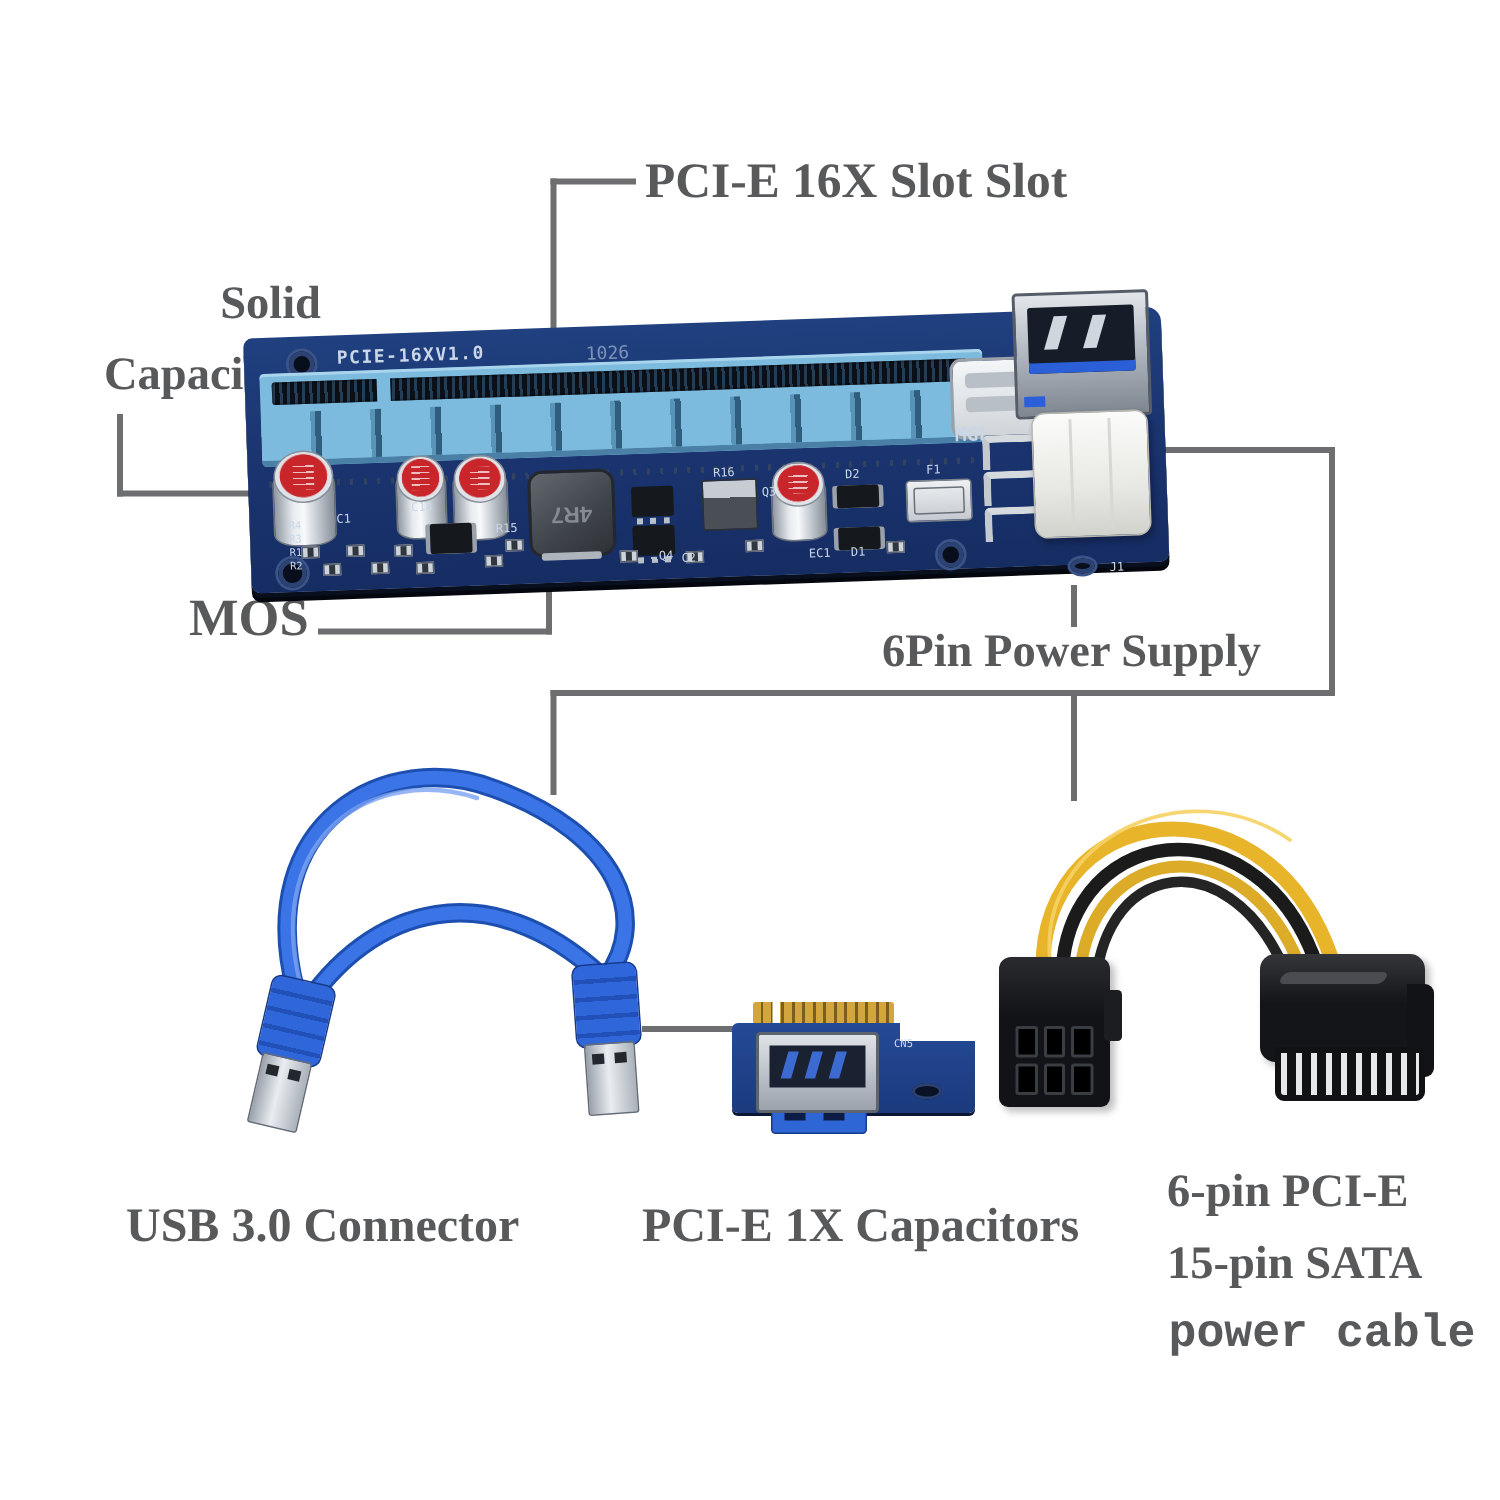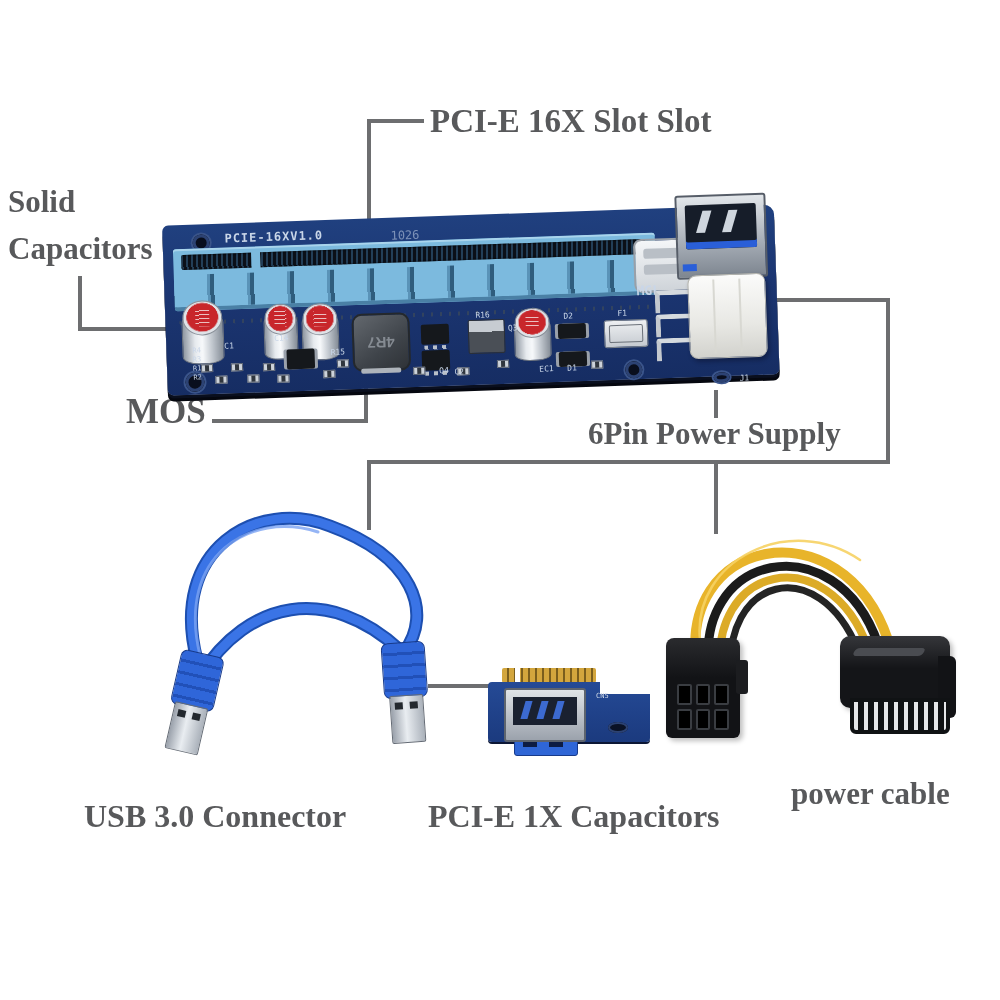--- a/index.html
+++ b/index.html
@@ -109,35 +109,37 @@
   .sata .key{position:absolute;right:0px;top:24px;width:18px;height:62px;background:#121316;border-radius:0 6px 6px 0;}
   .sata .teeth{position:absolute;left:10px;top:66px;width:92px;height:28px;background:
       repeating-linear-gradient(90deg,#e6e8ea 0 4px,#101214 4px 10px);border:4px solid #101214;border-radius:0 0 6px 6px;}
   svg.cables{position:absolute;left:0;top:0;pointer-events:none;}
 </style>
 </head>
 <body>
 
 <div class="lbl" style="left:430px;top:103px;font-size:33px;">PCI-E 16X Slot Slot</div>
 
-<div class="lbl" style="left:8px;top:178px;width:206px;text-align:left;font-size:31px;line-height:47px;">
+<div class="lbl" style="left:8px;top:178px;width:206px;text-align:right;font-size:31px;line-height:47px;">
   <div>Solid</div>
   <div>Capacitors</div>
 </div>
 
 <div class="lbl" style="left:126px;top:393px;font-size:35px;">MOS</div>
 
 <div class="lbl" style="left:588px;top:417px;font-size:31px;">6Pin Power Supply</div>
 
 <div class="lbl" style="left:84px;top:799px;font-size:32px;">USB 3.0 Connector</div>
 
 <div class="lbl" style="left:428px;top:799px;font-size:32px;">PCI-E 1X Capacitors</div>
 
 <div class="lbl" style="left:778px;top:770px;font-size:31px;line-height:48px;">
-  <div style="margin-left:13px;">power cable</div>
+  <div>6-pin PCI-E</div>
+  <div>15-pin SATA</div>
+  <div style="margin-left:1px;font-family:Liberation Mono, monospace;">power cable</div>
 </div>
 
 <div class="ln" style="left:367px;top:119px;width:57px;height:4px;"></div>
 <div class="ln" style="left:367px;top:119px;width:4px;height:126px;"></div>
 
 <div class="ln" style="left:78px;top:276px;width:4px;height:55px;"></div>
 <div class="ln" style="left:78px;top:327px;width:110px;height:4px;"></div>
 
 <div class="ln" style="left:212px;top:419px;width:156px;height:4px;"></div>
 <div class="ln" style="left:364px;top:368px;width:4px;height:55px;"></div>

